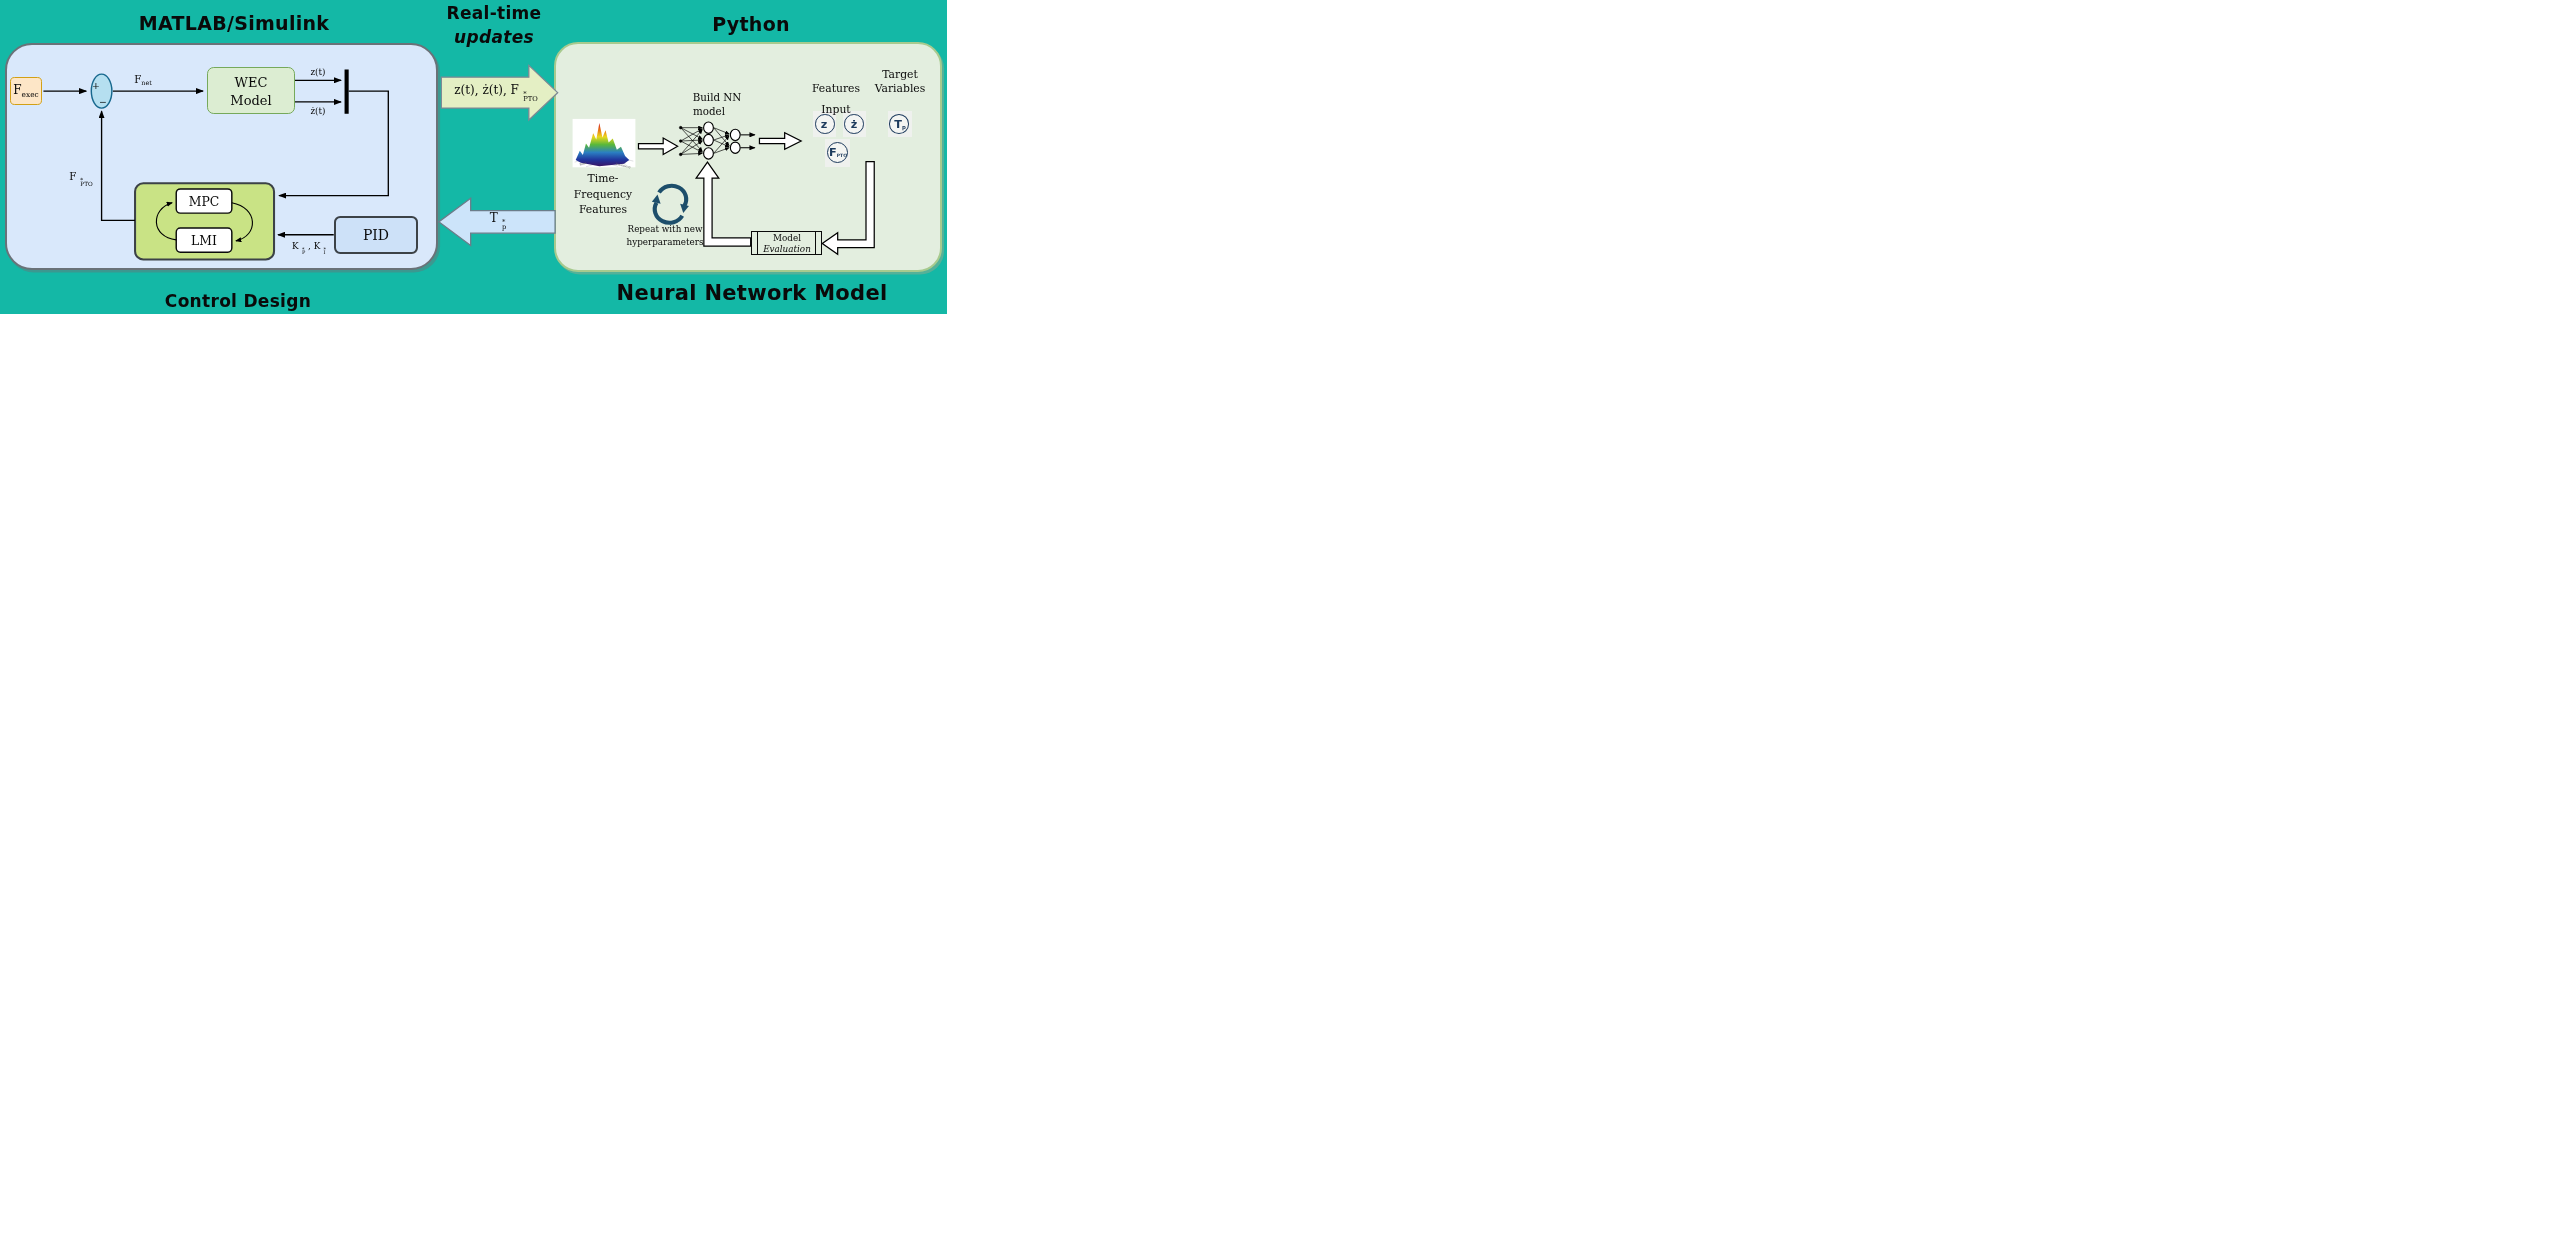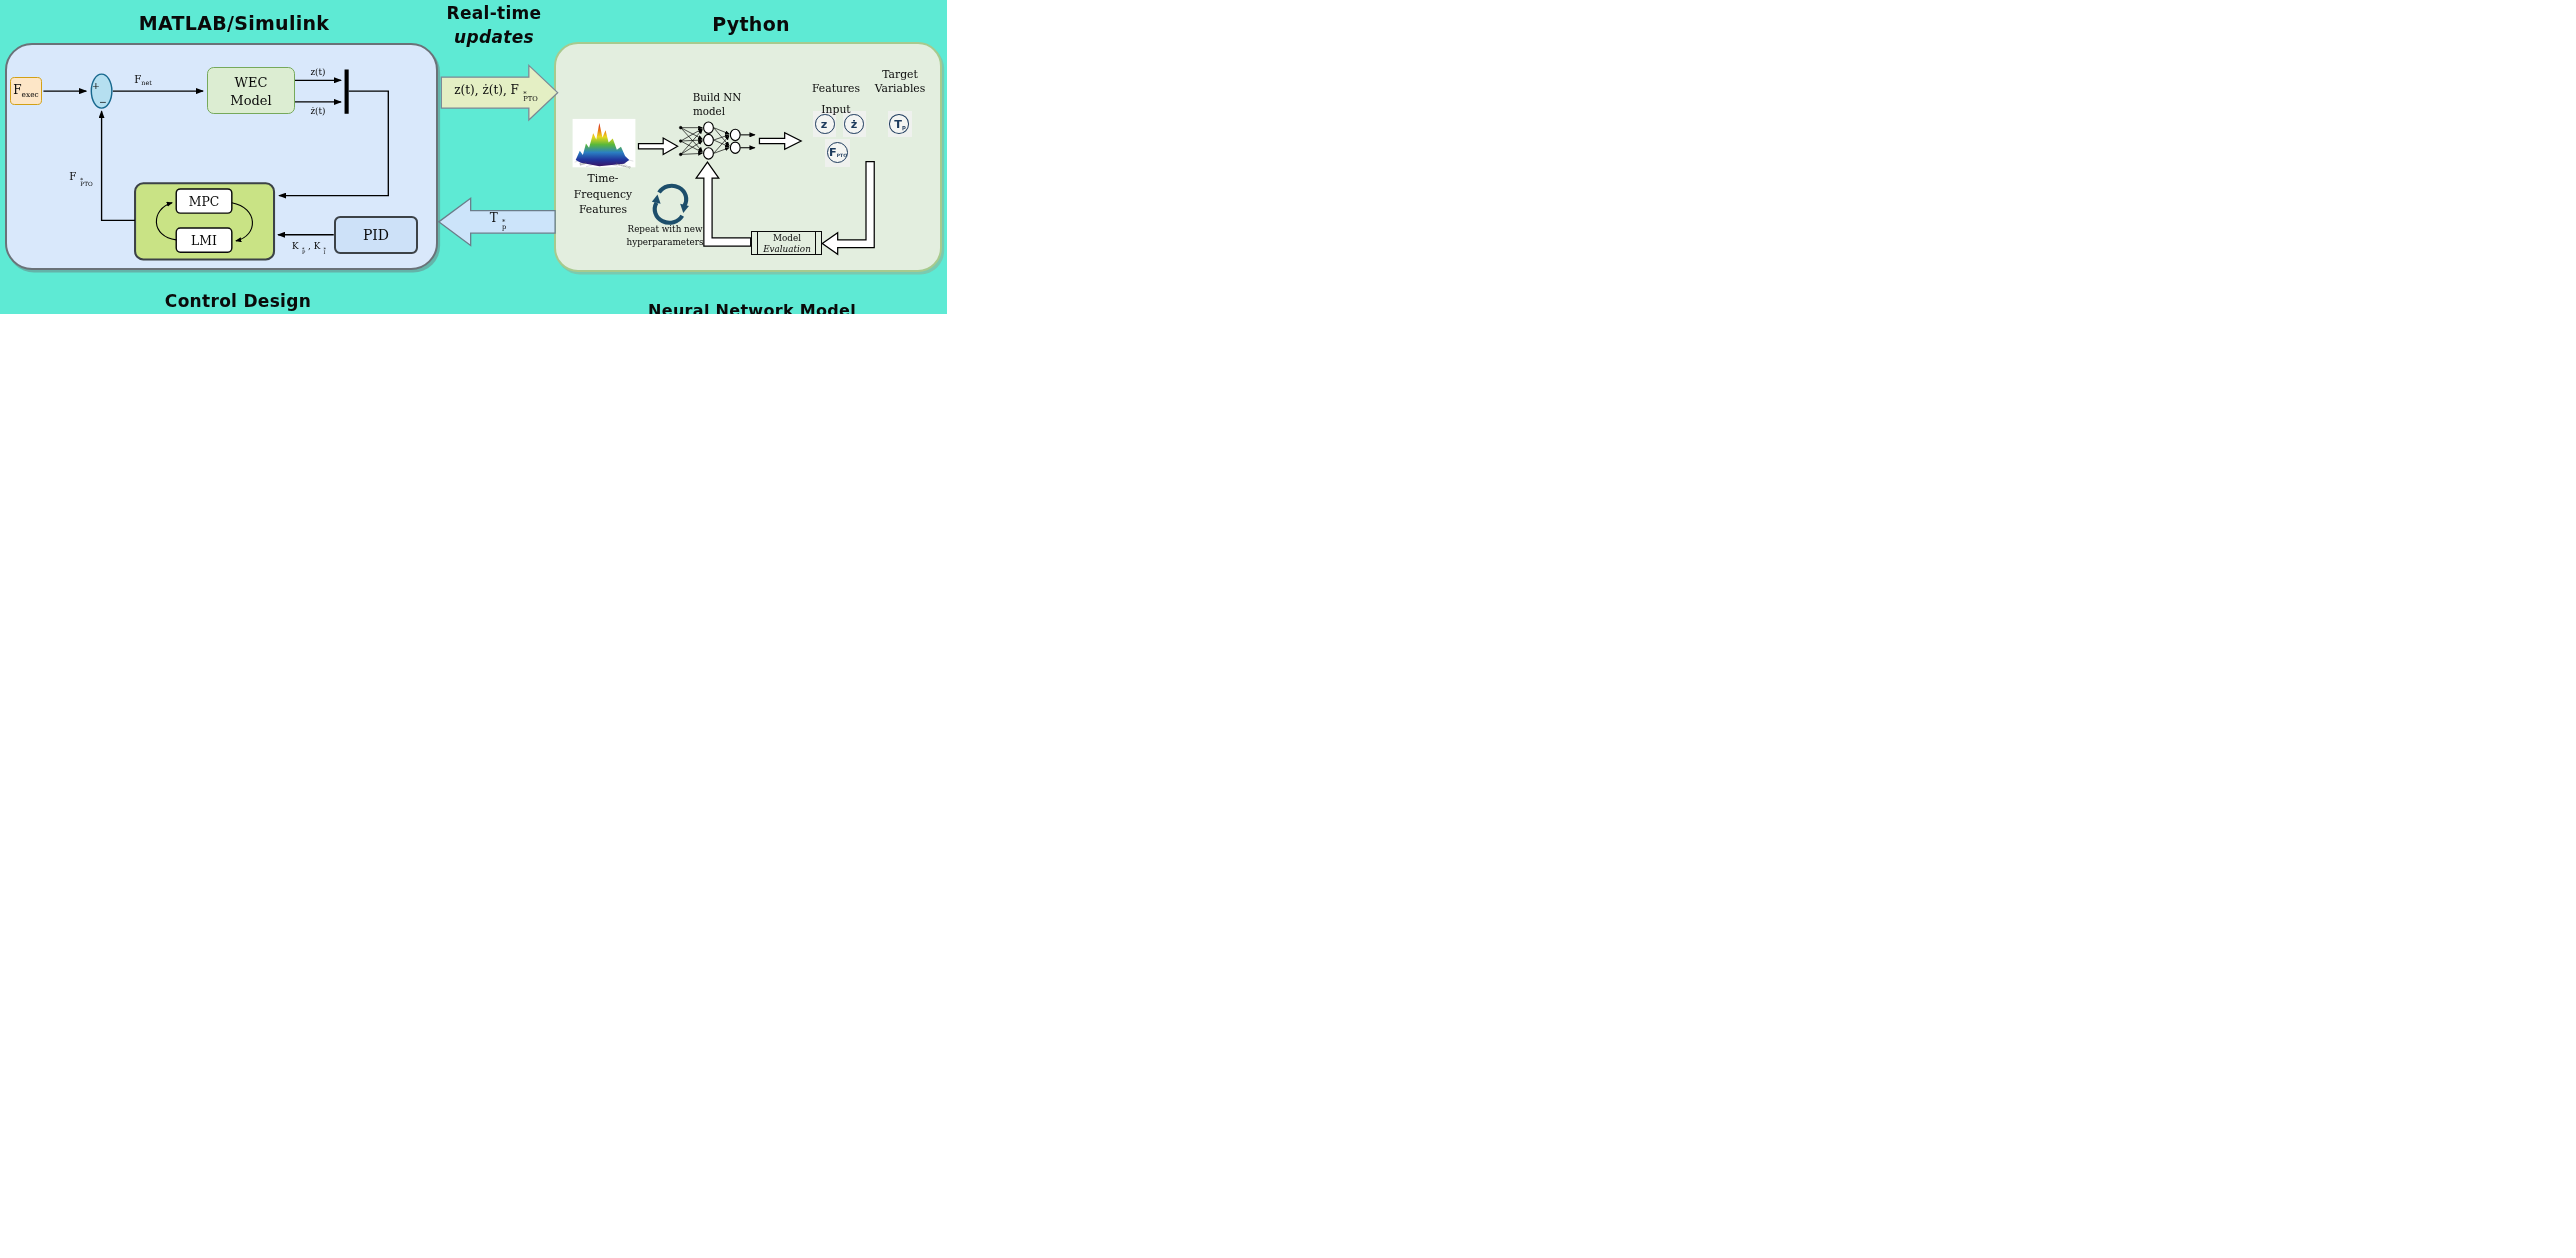--- a/index.html
+++ b/index.html
@@ -8,21 +8,21 @@
     --box_orange:#fde6c7; --box_orange_border:#d2a015;
     --sum_fill:#b5dff0; --sum_border:#17688e;
     --wec_fill:#dcedd2; --wec_border:#76a95b;
     --ctr_fill:#c9e385; --dark_border:#3c4247;
     --pid_fill:#cde1f8;
     --arrow_green:#e4efc4; --arrow_green_border:#7d8894;
     --arrow_blue:#cce4fa; --arrow_blue_border:#6b7d8a;
     --navy:#1c3a5c; --teal:#1d4e6b; --ink:#0a0a0a;
   }
   html,body{margin:0;padding:0;background:#ffffff;}
-  #canvas{position:relative;width:947px;height:314px;background:#5eead4;overflow:hidden;
+  #canvas{position:relative;width:947px;height:314px;background:#14b8a6;overflow:hidden;
           font-family:"DejaVu Serif","Liberation Serif",serif;}
   .panel{position:absolute;box-sizing:border-box;}
   #left-panel{left:5.2px;top:43px;width:433px;height:227px;border-radius:27px;
     background:var(--panel_blue);border:2.6px solid var(--panel_blue_border);
     box-shadow:2.1px 2.6px 0 rgba(108,114,118,0.45);}
   #right-panel{left:554px;top:42px;width:388px;height:230px;border-radius:24px;
     background:var(--panel_green);border:2.6px solid var(--panel_green_border);
     box-shadow:2.1px 2.6px 0 rgba(150,170,140,0.5);}
   svg#diagram{position:absolute;left:0;top:0;z-index:5;}
   .box{position:absolute;box-sizing:border-box;z-index:8;}
@@ -171,21 +171,21 @@
   <div class="var-circle" style="left:815px;top:114px;width:19.6px;height:19.6px;"></div>
   <div class="var-circle" style="left:844px;top:114px;width:19.6px;height:19.6px;"></div>
   <div class="var-circle" style="left:889px;top:114px;width:20px;height:19.6px;"></div>
   <div class="var-circle" style="left:827px;top:142px;width:21px;height:21px;"></div>
 
   <div class="t cm" style="left:234px;top:23px;font-size:19px;">MATLAB/Simulink</div>
   <div class="t cm" style="left:494px;top:13.4px;font-size:17px;">Real-time</div>
   <div class="t cm" style="left:494px;top:37px;font-size:17px;font-style:italic;">updates</div>
   <div class="t cm" style="left:751px;top:24px;font-size:19px;">Python</div>
   <div class="t cm" style="left:238px;top:301px;font-size:17px;">Control Design</div>
-  <div class="t cm" style="left:752px;top:310px;font-size:16px;">Neural Network Model</div>
+  <div class="t cm" style="left:752px;top:293px;font-size:21px;">Neural Network Model</div>
 
   <div class="t sr" style="left:26px;top:91px;font-size:12px;">
     <span>F</span><span class="sb">exec</span>
   </div>
   <div class="t sr" style="left:96px;top:85px;font-size:9.3px;">+</div>
   <div class="t sr" style="left:103px;top:101px;font-size:9.3px;">−</div>
   <div class="t sr" style="left:143px;top:80px;font-size:10.3px;">
     <span>F</span><span class="sb">net</span>
   </div>
   <div class="t sr" style="left:251px;top:82px;font-size:13px;">WEC</div>

